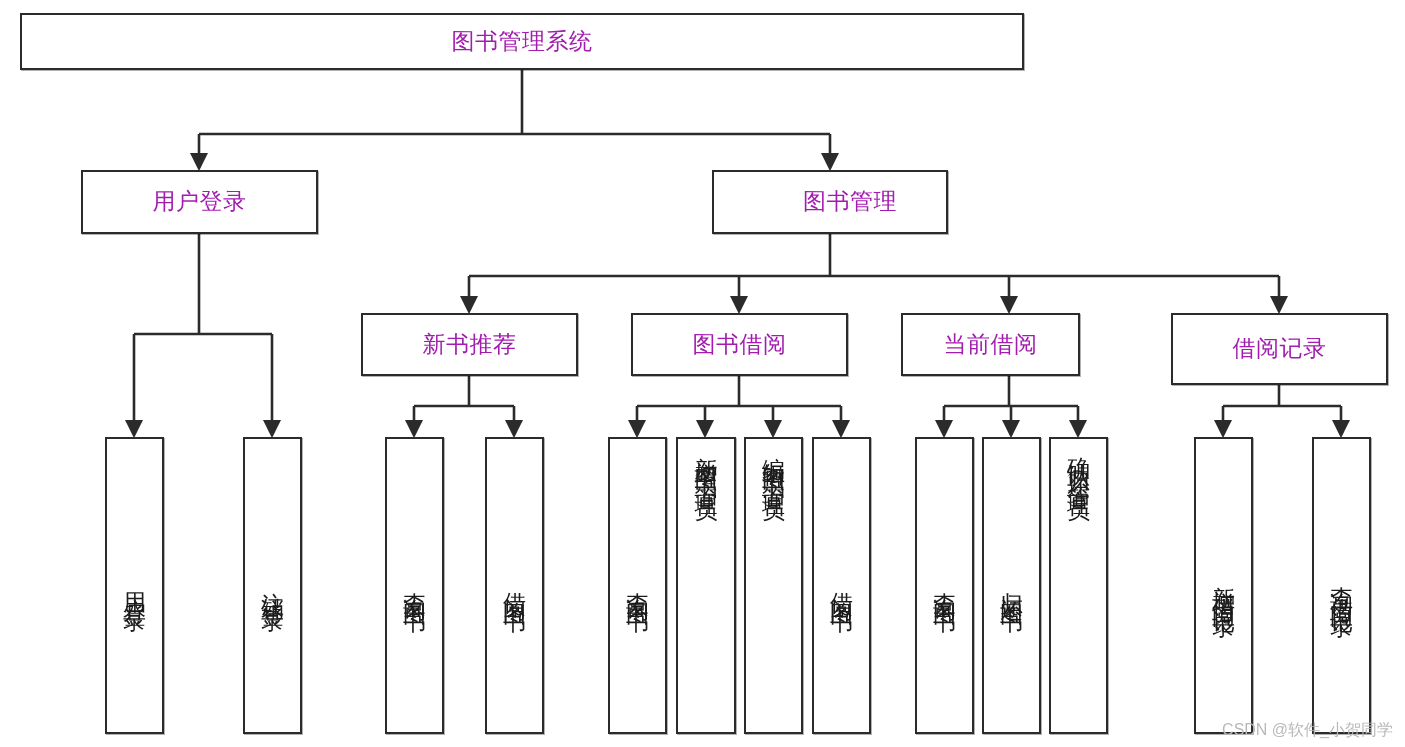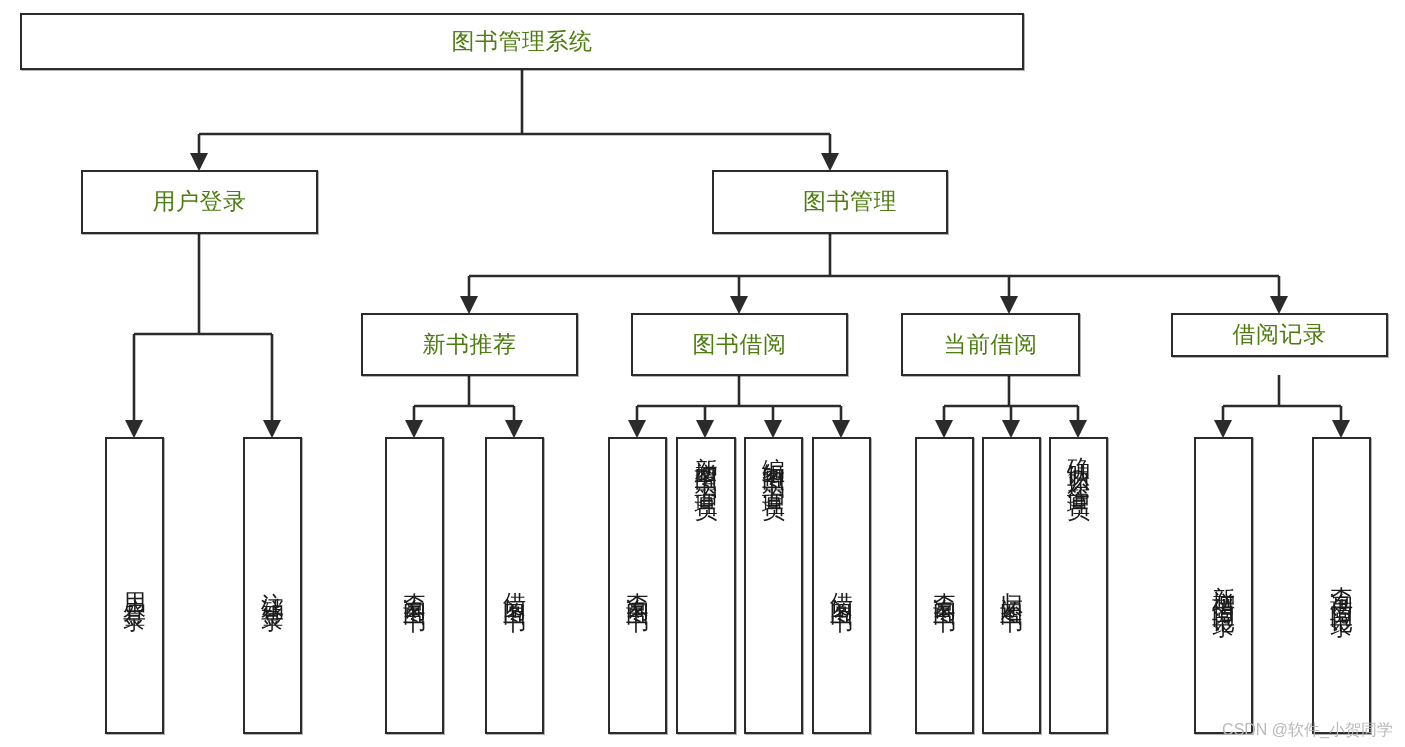--- a/index.html
+++ b/index.html
@@ -29,21 +29,21 @@
     box-sizing: border-box;
     border: 2px solid #2b2b2b;
     background: #ffffff;
     display: flex;
     align-items: center;
     justify-content: center;
     box-shadow: 1px 1px 0 rgba(0,0,0,0.30);
   }
   .node-label-h {
     font-size: 23px;
-    color: #4d7c0f;
+    color: #a21caf;
     line-height: 1.1;
     letter-spacing: 0.5px;
     white-space: nowrap;
     font-family: "Liberation Sans", "DejaVu Sans", sans-serif;
   }
   .node-box.vertical {
     align-items: flex-start;
     justify-content: center;
     padding-top: 0;
   }
@@ -139,21 +139,21 @@
 
   <div class="node-box" style="left:631px; top:313px; width:217px; height:63px;">
     <span class="node-label-h">图书借阅</span>
   </div>
   <div class="node-box" style="left:361px; top:313px; width:217px; height:63px;">
     <span class="node-label-h">新书推荐</span>
   </div>
   <div class="node-box" style="left:901px; top:313px; width:179px; height:63px;">
     <span class="node-label-h">当前借阅</span>
   </div>
-  <div class="node-box" style="left:1171px; top:313px; width:217px; height:44px;text-align:center;">
+  <div class="node-box" style="left:1171px; top:313px; width:217px; height:72px;text-align:center;">
     <span class="node-label-h">借阅记录</span>
   </div>
 
   <div class="node-box vertical vcenter" style="left:105px; top:437px; width:59px; height:297px;">
     <span class="node-label-v">用户登录</span>
   </div>
   <div class="node-box vertical vcenter" style="left:243px; top:437px; width:59px; height:297px;">
     <span class="node-label-v">注销登录</span>
   </div>
 

